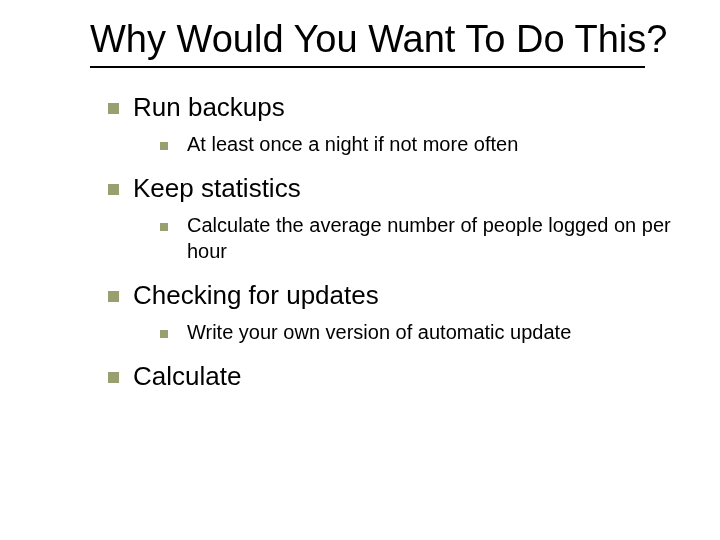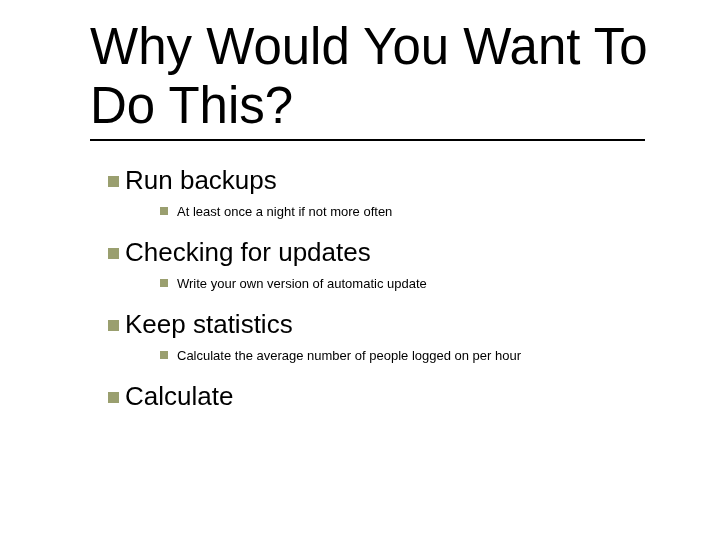--- a/index.html
+++ b/index.html
@@ -8,51 +8,51 @@
       height: 540px;
       background: #fff;
       font-family: Verdana, Geneva, sans-serif;
       color: #000;
       overflow: hidden;
     }
     .slide {
       padding: 18px 0 0 90px;
     }
     .title {
-      font-size: 51px;
+      font-size: 38px;
       font-weight: 400;
       line-height: 1.15;
       margin-bottom: 4px;
     }
     .title-rule {
       border: none;
       border-bottom: 2px solid #000;
       width: 555px;
       margin-bottom: 24px;
     }
     .content {
       padding-left: 18px;
     }
     .lvl1 {
       margin-bottom: 6px;
     }
     .lvl1-row {
       display: flex;
       align-items: baseline;
-      gap: 6px;
+      gap: 14px;
       font-size: 26px;
     }
     .lvl2 {
       margin: 8px 0 16px 52px;
     }
     .lvl2-row {
       display: flex;
       align-items: baseline;
-      gap: 9px;
-      font-size: 13px;
+      gap: 19px;
+      font-size: 20px;
       line-height: 1.3;
     }
     .bullet-l1 {
       display: inline-block;
       width: 11px;
       height: 11px;
       background: #9a9f6f;
       flex-shrink: 0;
       position: relative;
       top: -2px;
@@ -87,39 +87,39 @@
         <div class="lvl2-row">
           <span class="bullet-l2"></span>
           <span class="lvl2-text">At least once a night if not more often</span>
         </div>
       </div>
     </div>
 
     <div class="lvl1">
       <div class="lvl1-row">
         <span class="bullet-l1"></span>
-        <span>Checking for updates</span>
+        <span>Keep statistics</span>
       </div>
       <div class="lvl2">
         <div class="lvl2-row">
           <span class="bullet-l2"></span>
-          <span class="lvl2-text">Write your own version of automatic update</span>
+          <span class="lvl2-text">Calculate the average number of people logged on per hour</span>
         </div>
       </div>
     </div>
 
     <div class="lvl1">
       <div class="lvl1-row">
         <span class="bullet-l1"></span>
-        <span>Keep statistics</span>
+        <span>Checking for updates</span>
       </div>
       <div class="lvl2">
         <div class="lvl2-row">
           <span class="bullet-l2"></span>
-          <span class="lvl2-text">Calculate the average number of people logged on per hour</span>
+          <span class="lvl2-text">Write your own version of automatic update</span>
         </div>
       </div>
     </div>
 
     <div class="lvl1">
       <div class="lvl1-row">
         <span class="bullet-l1"></span>
         <span>Calculate</span>
       </div>
     </div>

